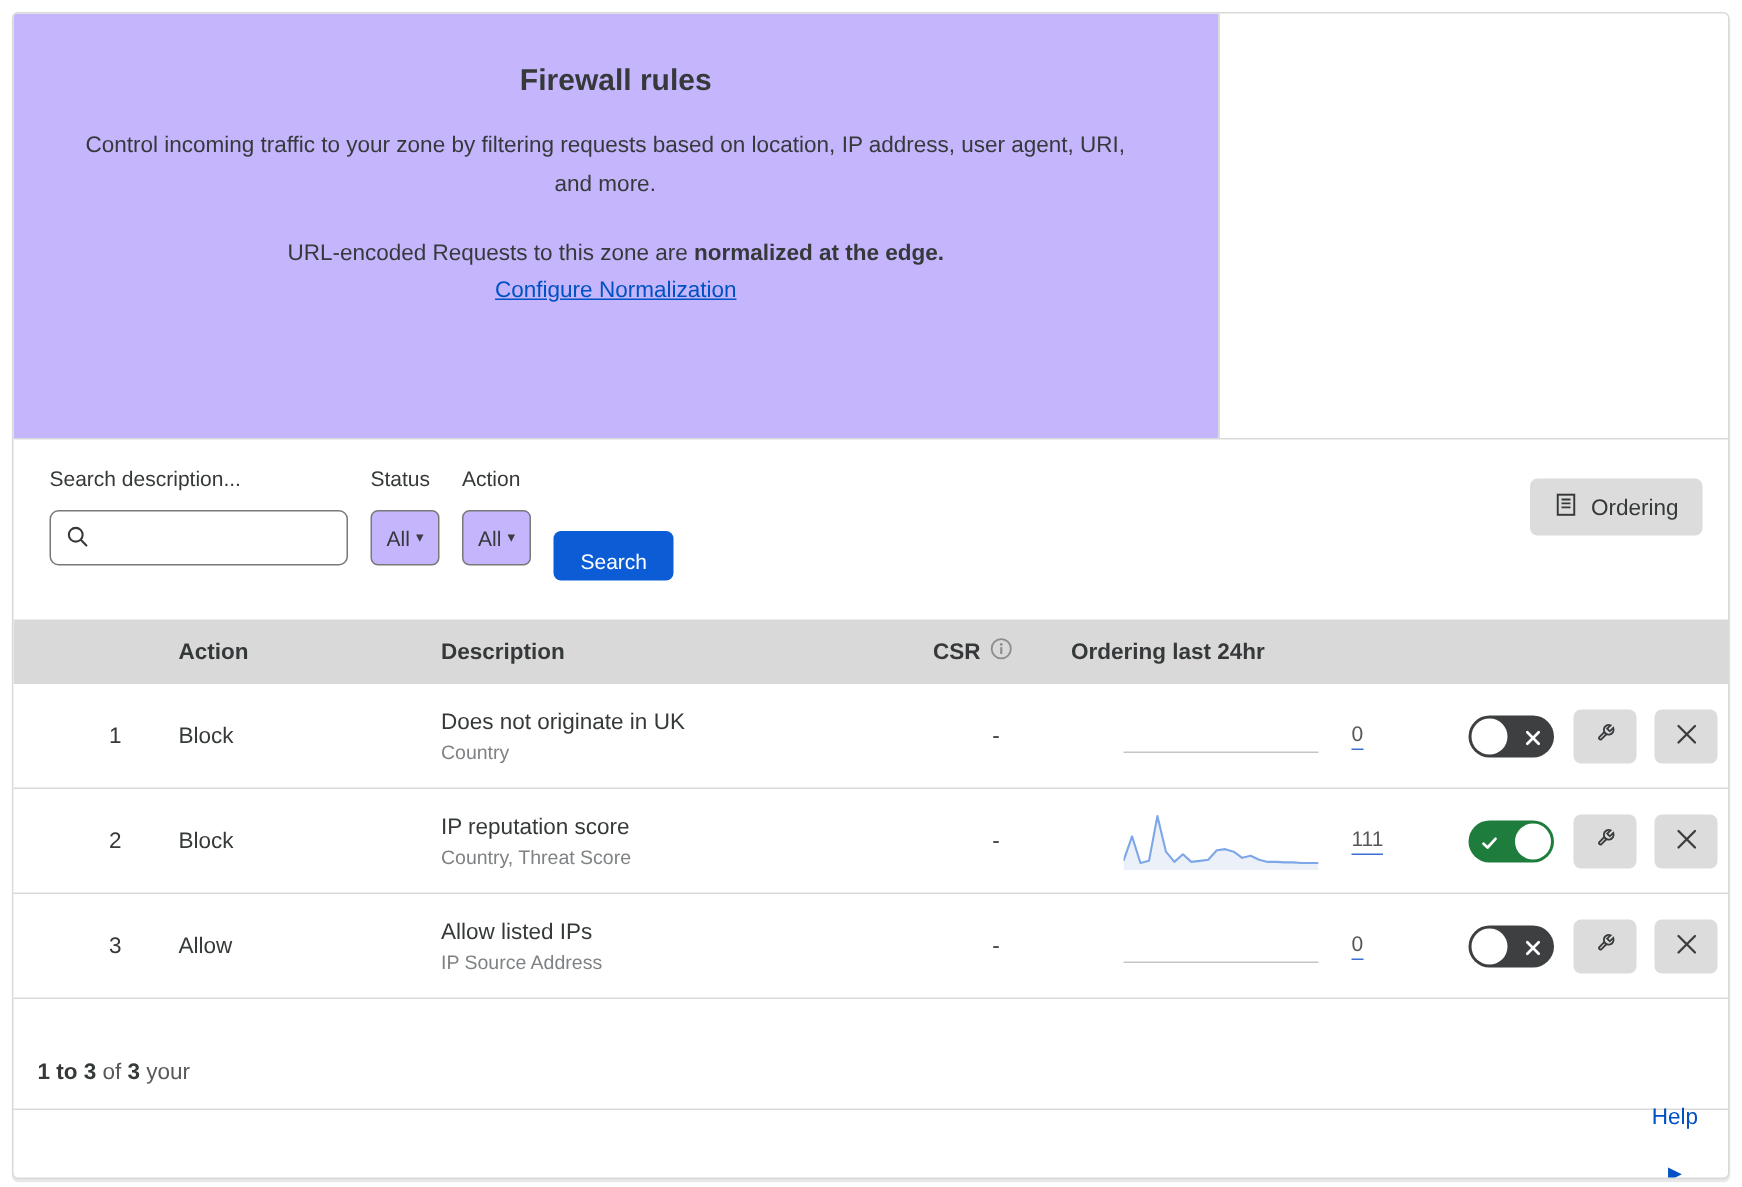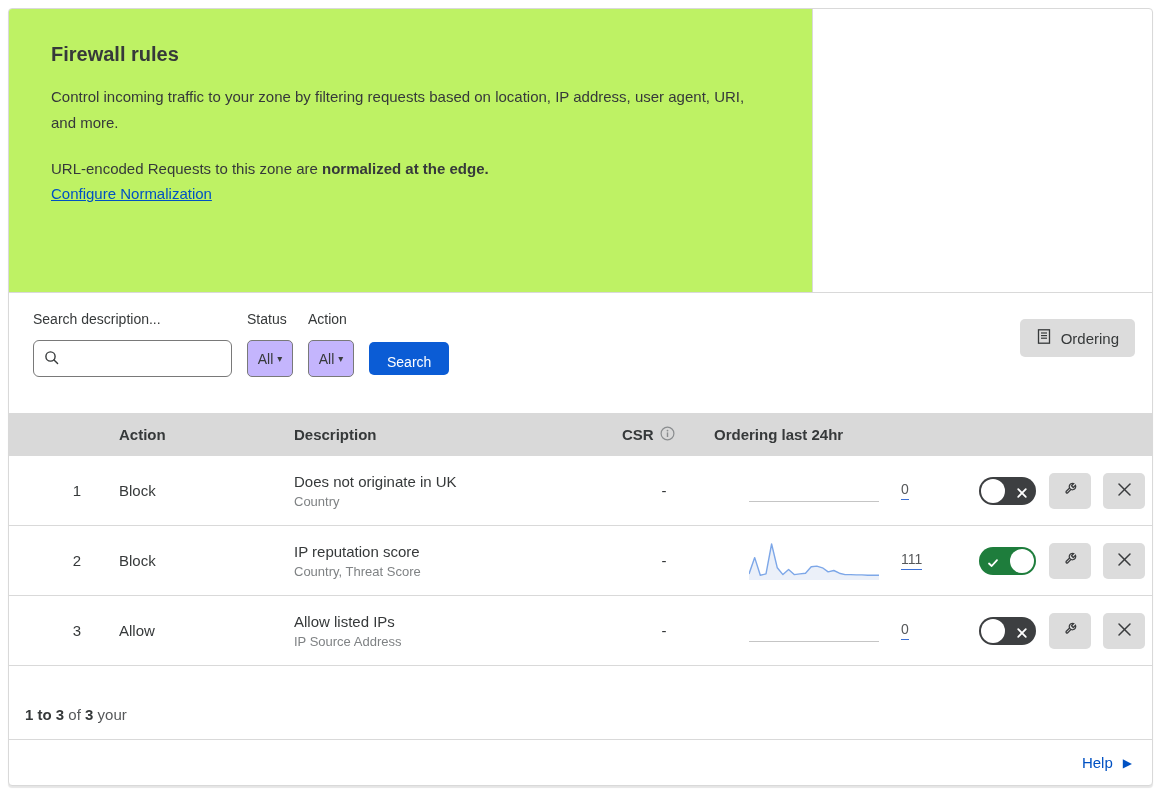--- a/index.html
+++ b/index.html
@@ -17,21 +17,21 @@
   }
   *{box-sizing:border-box;}
   html,body{margin:0;padding:0;background:#fff;font-family:"Liberation Sans",sans-serif;color:var(--ink);}
   .card{
     width:1145px;margin:8px;border:1px solid var(--border);border-radius:4px;
     box-shadow:0 2px 1px rgba(0,0,0,0.10);overflow:hidden;background:#fff;
   }
 
   
   .top-section{display:flex;height:284px;border-bottom:1px solid var(--border);}
-  .top-left{width:804px;padding:34px 42px;border-right:1px solid var(--border);background:#bef264;}
+  .top-left{width:804px;padding:34px 42px;border-right:1px solid var(--border);background:#c4b5fd;text-align:center;}
   .page-title{font-size:20px;font-weight:700;margin:0 0 18px 0;}
   .desc{font-size:15px;line-height:26px;max-width:705px;margin:0 0 24px 0;}
   .usage{font-size:15px;font-weight:700;margin:0 0 28px 0;}
   .norm{font-size:15px;margin:0 0 8px 0;}
   .norm b{font-weight:700;}
   .text-link{color:var(--link);text-decoration:underline;font-size:15px;cursor:pointer;}
   .top-right{flex:1;background:var(--panel);display:flex;flex-direction:column;justify-content:center;gap:12px;padding:0 33px 0 35px;}
   .btn-primary{
     display:block;width:100%;height:34px;background:var(--blue);color:#fff;border:none;
     border-radius:5px;font-size:15px;font-family:inherit;cursor:pointer;
@@ -46,21 +46,21 @@
     width:199px;height:37px;border:1px solid #797979;border-radius:6px;padding:0 10px 0 34px;
     font-size:14px;font-family:inherit;outline:none;background:#fff;
   }
   .search-glyph{position:absolute;left:11px;top:10px;}
   .select{
     width:46px;height:37px;border:1px solid #797979;border-radius:5px;background:#c4b5fd;
     display:flex;align-items:center;justify-content:center;gap:4px;font-size:14px;cursor:pointer;
   }
   .caret{font-size:10px;line-height:1;color:#3a3c3e;}
   .btn-search{
-    height:33px;margin-top:2px;padding:12px 18px;background:var(--blue);color:#fff;border:none;
+    height:33px;margin-top:14px;padding:12px 18px;background:var(--blue);color:#fff;border:none;
     border-radius:5px;font-size:14px;font-family:inherit;cursor:pointer;
   }
   .filter-spacer{flex:1;}
   .btn-ordering{
     height:38px;margin-top:8px;padding:0 16px;background:var(--btn-gray);border:none;border-radius:5px;
     display:flex;align-items:center;gap:9px;font-size:15px;color:var(--ink);font-family:inherit;cursor:pointer;
   }
 
   
   .thead{display:flex;align-items:center;height:43px;background:var(--hdr-gray);font-size:15px;font-weight:700;}
@@ -88,21 +88,21 @@
   .toggle.off .tg-x{display:block;}
   .toggle.on .tg-check{display:block;}
   .icon-btn{width:42px;height:36px;background:var(--btn-gray);border:none;border-radius:5px;display:flex;align-items:center;justify-content:center;cursor:pointer;flex:none;}
   .icon-btn.wrench{margin-left:13px;}
   .icon-btn.remove{margin-left:12px;}
 
   
   .tfoot{height:73px;display:flex;align-items:flex-end;padding:0 0 16px 16px;font-size:15px;color:#56585a;}
   .tfoot b{color:var(--ink);}
   .help-bar{height:46px;border-top:1px solid var(--border);display:flex;align-items:center;justify-content:flex-end;padding-right:20px;}
-  .help-link{color:var(--link);font-size:15px;display:flex;align-items:center;gap:10px;cursor:pointer;text-decoration:none;}
+  .help-link{color:var(--link);font-size:15px;display:flex;align-items:center;gap:22px;cursor:pointer;text-decoration:none;flex-direction:column;}
   .help-arrow{font-size:12px;}
 </style>
 </head>
 <body>
 
 <div class="card">
 
   <div class="top-section">
     <div class="top-left">
       <h1 class="page-title">Firewall rules</h1>

